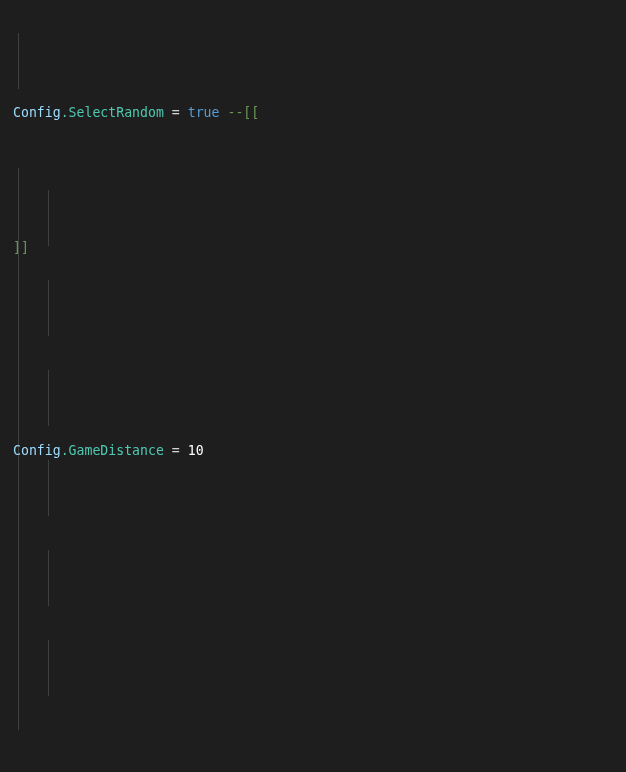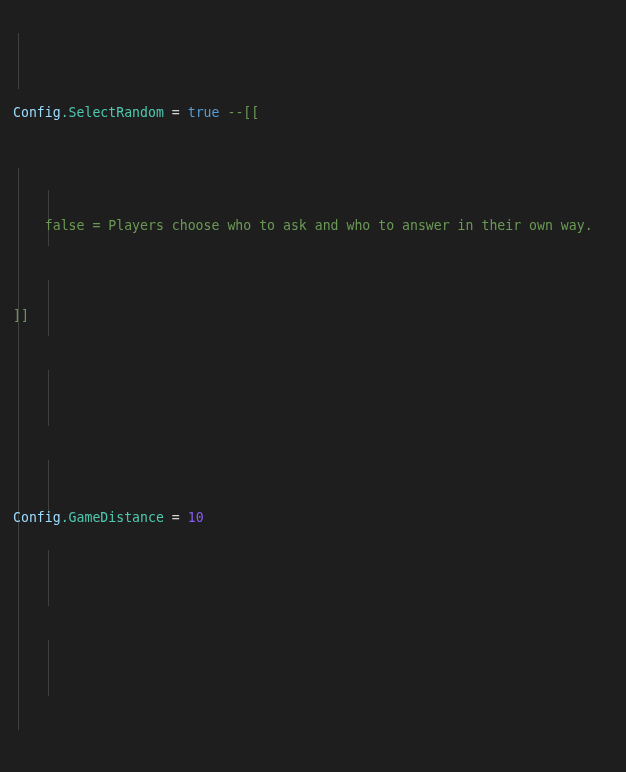--- a/index.html
+++ b/index.html
@@ -48,21 +48,21 @@
     position: absolute;
     width: 1px;
     background: #404040;
   }
 
   
   .tok-obj    { color: #9cdcfe; }  
   .tok-prop   { color: #4ec9b0; }  
   .tok-op     { color: #d4d4d4; }  
   .tok-kw     { color: #569cd6; }  
-  .tok-num    { color: #8b5cf6; }  
+  .tok-num    { color: #ffffff; }  
   .tok-comment{ color: #6a9955; }
 </style>
 </head>
 <body>
 
 <div id="editor">
 
   <div class="guides">
     <div class="guide" style="left:18px; top:33px; height:56px;"></div>
     <div class="guide" style="left:18px; top:168px; height:562px;"></div>
@@ -73,21 +73,20 @@
     <div class="guide" style="left:48px; top:550px; height:56px;"></div>
     <div class="guide" style="left:48px; top:640px; height:56px;"></div>
   </div>
 
   <div class="code">
 
     
     <div class="line"><span class="tok-obj">Config</span><span class="tok-prop">.SelectRandom</span> <span class="tok-op">=</span> <span class="tok-kw">true</span> <span class="tok-comment">--[[</span></div>
 
 
-    <div class="line">    <span class="tok-comment">false = Players choose who to ask and who to answer in their own way.</span></div>
 
     <div class="line"><span class="tok-comment">]]</span></div>
 
     <div class="line blank"> </div>
 
     
     <div class="line"><span class="tok-obj">Config</span><span class="tok-prop">.GameDistance</span> <span class="tok-op">=</span> <span class="tok-num">10</span></div>
 
     <div class="line blank"> </div>
 

